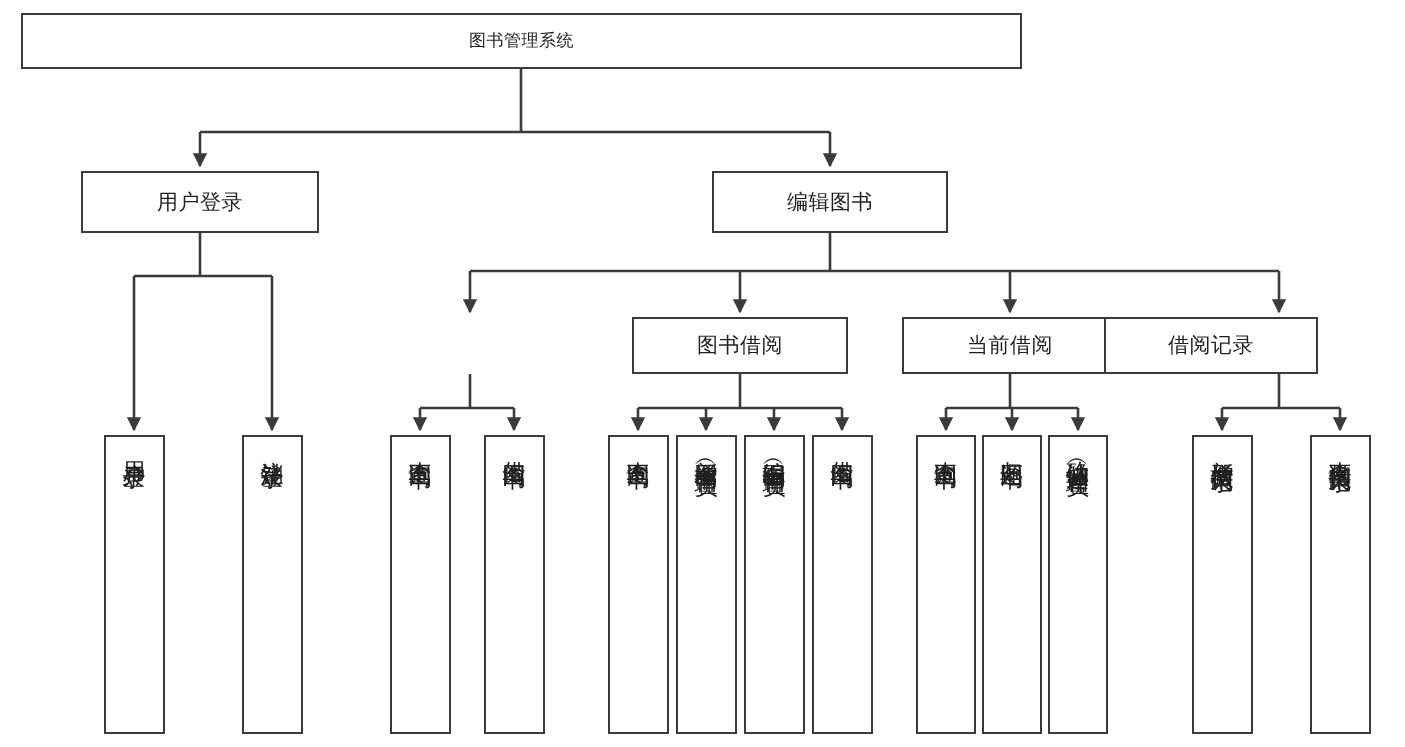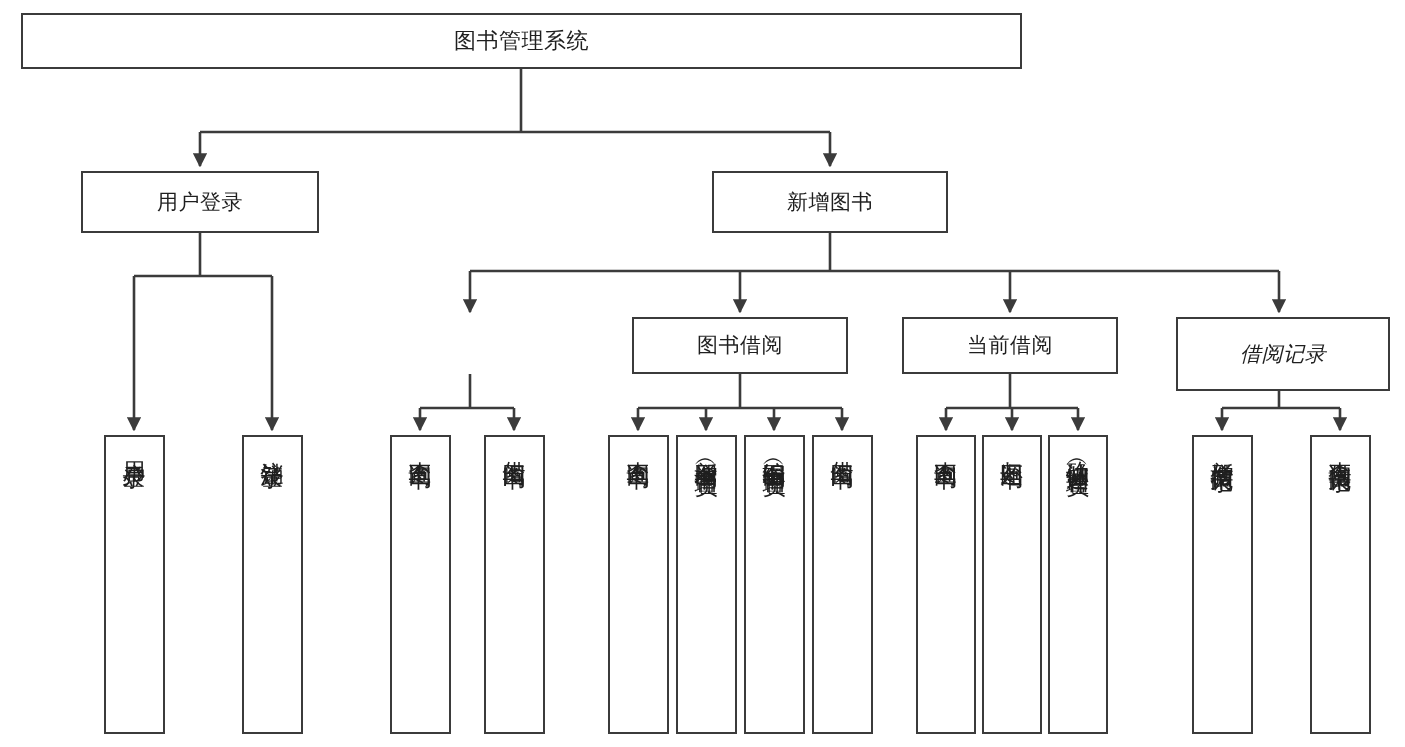--- a/index.html
+++ b/index.html
@@ -43,21 +43,21 @@
     line-height: 1.18;
     color: #1f1f1f;
     letter-spacing: 0.5px;
   }
   
   .node.horiz .label {
     font-size: 21px;
     white-space: nowrap;
   }
   .node.root .label {
-    font-size: 22px;
+    font-size: 17px;
     text-align: center;
   }
   
   .node.vert {
     align-items: flex-start;
     justify-content: center;
     padding-top: 6px;
   }
   .node.vert .label {
     writing-mode: vertical-rl;
@@ -132,30 +132,30 @@
   </svg>
 
   <div class="node horiz root" style="left: 21px; top: 13px; width: 1001px; height: 56px;">
     <span class="label">图书管理系统</span>
   </div>
 
   <div class="node horiz" style="left: 81px; top: 171px; width: 238px; height: 62px;">
     <span class="label">用户登录</span>
   </div>
   <div class="node horiz" style="left: 712px; top: 171px; width: 236px; height: 62px;">
-    <span class="label">新增图书</span>
+    <span class="label">编辑图书</span>
   </div>
 
   <div class="node horiz" style="left: 632px; top: 317px; width: 216px; height: 57px;">
     <span class="label">图书借阅</span>
   </div>
   <div class="node horiz" style="left: 902px; top: 317px; width: 216px; height: 57px;">
     <span class="label">当前借阅</span>
   </div>
-  <div class="node horiz" style="left: 1176px; top: 317px; width: 214px; height: 74px; font-style: italic;">
+  <div class="node horiz" style="left: 1104px; top: 317px; width: 214px; height: 57px;">
     <span class="label">借阅记录</span>
   </div>
 
   <div class="node vert" style="left: 104px; top: 435px; width: 61px; height: 299px;">
     <span class="label">用户登录</span>
   </div>
   <div class="node vert" style="left: 242px; top: 435px; width: 61px; height: 299px;">
     <span class="label">注销登录</span>
   </div>
   <div class="node vert" style="left: 390px; top: 435px; width: 61px; height: 299px;">

